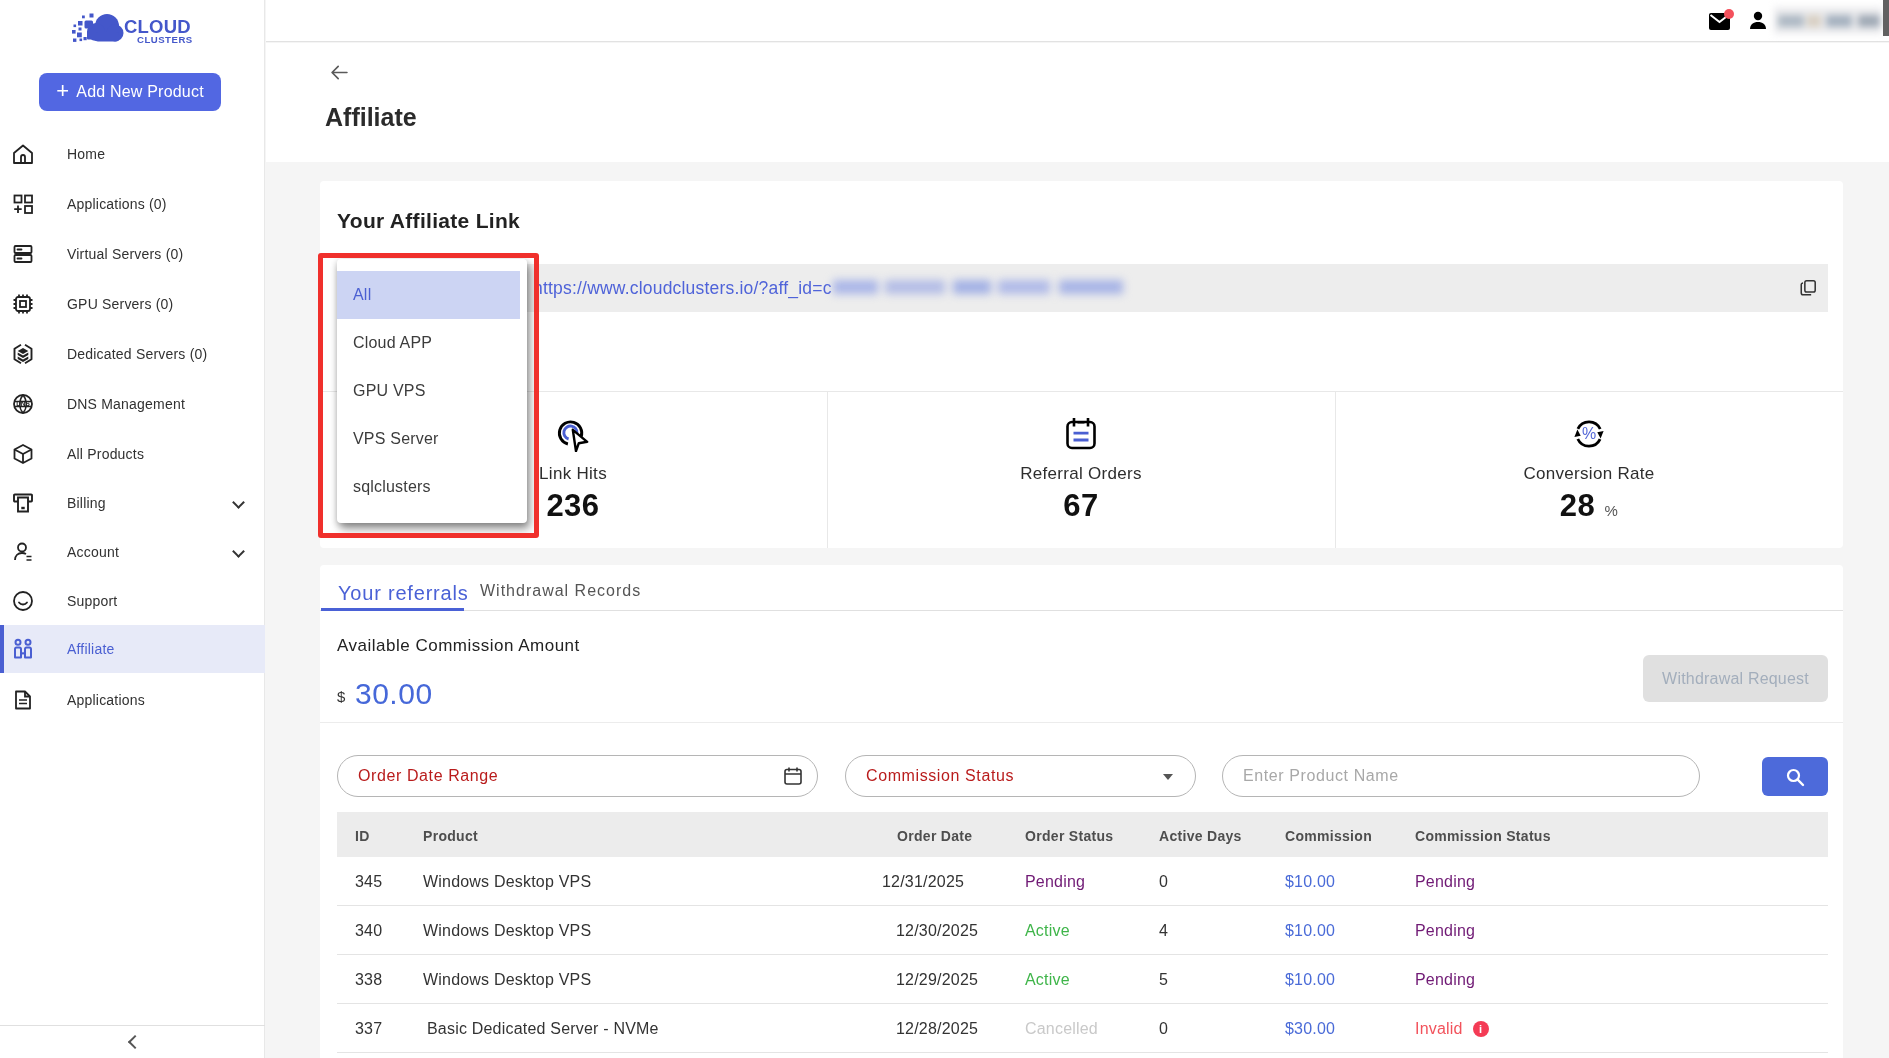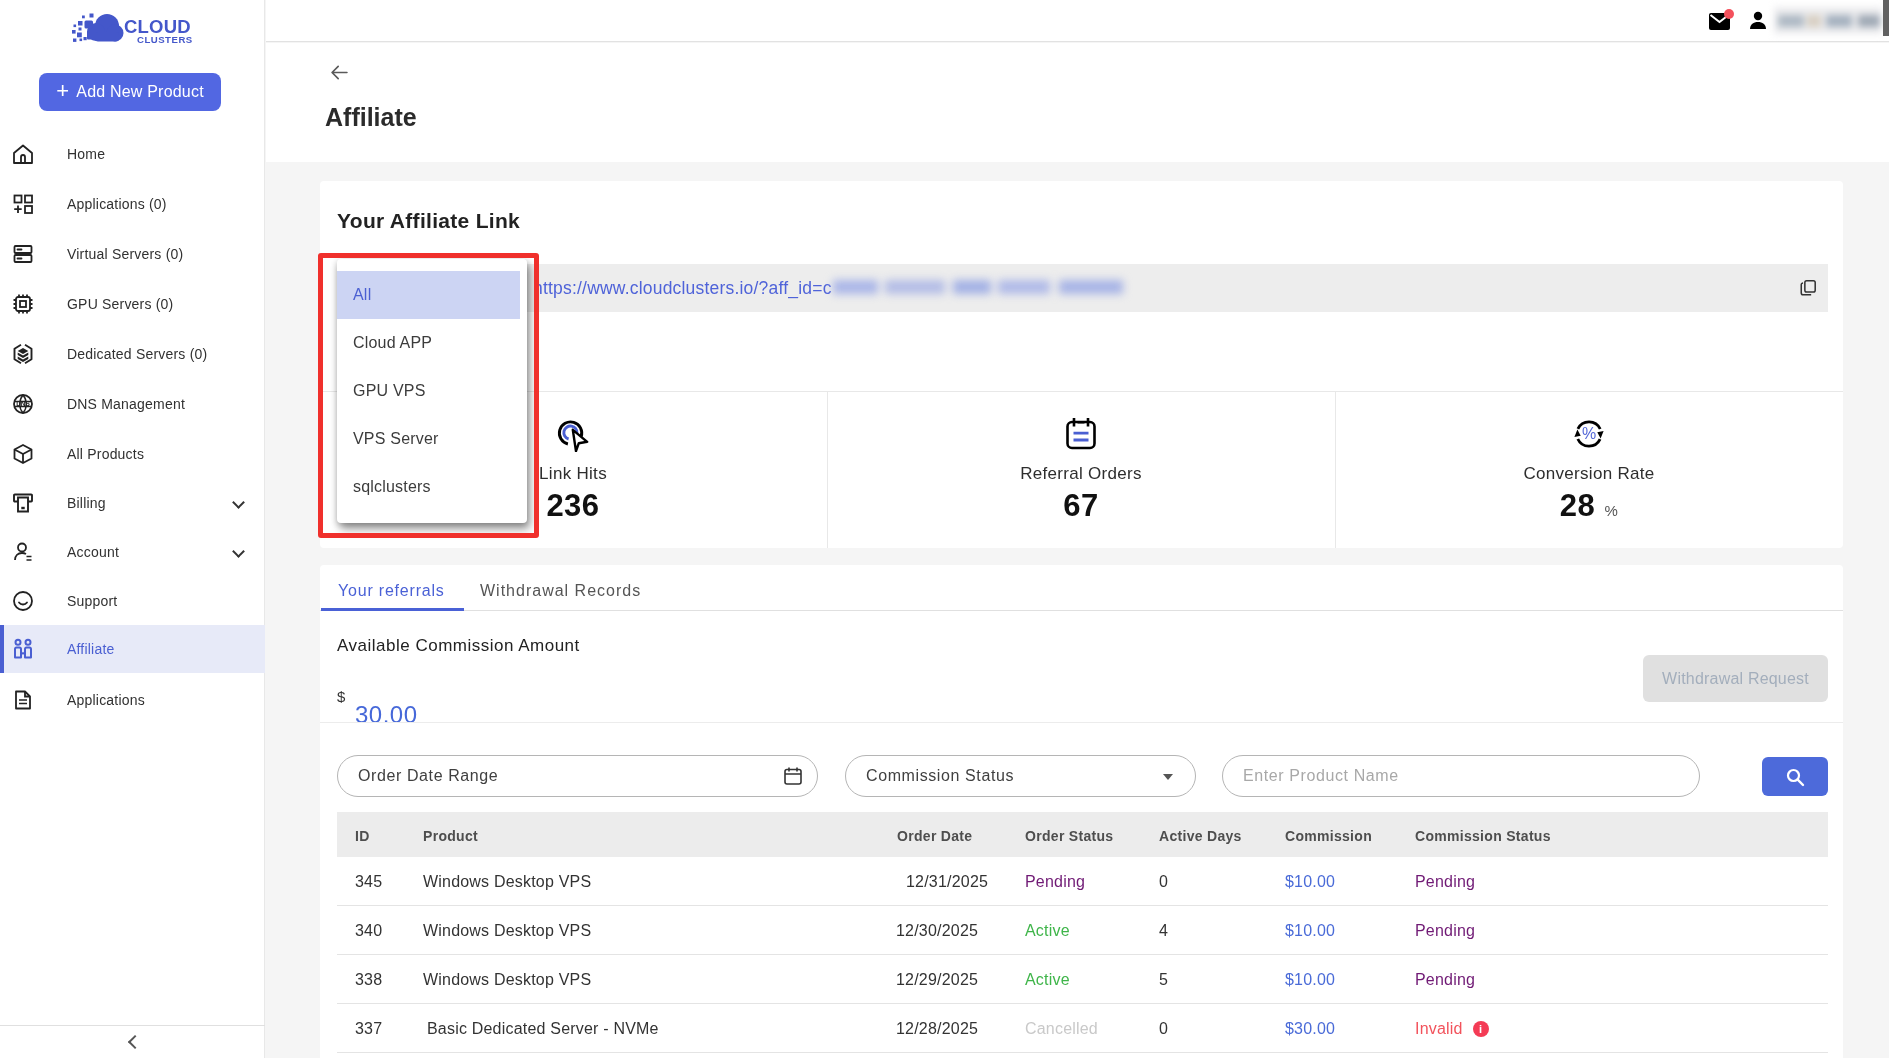--- a/index.html
+++ b/index.html
@@ -46,31 +46,31 @@
 
 
 #dropdown { position:absolute; left:337px; top:259px; width:190px; height:264px; background:#fff; border-radius:4px; box-shadow:3px 6px 10px rgba(0,0,0,0.38), 0 2px 6px rgba(0,0,0,0.22); z-index:8; padding-top:12px; }
 #dropdown .it { height:48px; display:flex; align-items:center; padding-left:16px; font-size:16px; color:#3c3c3c; letter-spacing:0.2px; }
 #dropdown .it.sel { background:#ccd4f3; color:#4a5fd2; margin-right:7px; }
 #redbox { position:absolute; left:318px; top:253px; width:221px; height:285px; border:5px solid #f0302c; border-radius:3px; z-index:9; }
 
 
 #card2 { position:absolute; left:320px; top:565px; width:1523px; height:493px; background:#fff; border-radius:4px 4px 0 0; }
 #tabline { position:absolute; left:320px; top:610px; width:1523px; height:1px; background:#e0e0e0; }
-#tab1 { position:absolute; left:338px; top:582px; font-size:16px; color:#4a61d6; letter-spacing:0.8px; }
+#tab1 { position:absolute; left:338px; top:582px; font-size:20px; color:#4a61d6; letter-spacing:0.8px; }
 #tab2 { position:absolute; left:480px; top:582px; font-size:16px; color:#555; letter-spacing:1px; }
 #tabu { position:absolute; left:321px; top:608px; width:143px; height:3px; background:#4a61d6; }
 #acalab { position:absolute; left:337px; top:636px; font-size:17px; color:#222; letter-spacing:0.5px; }
 #dollars { position:absolute; left:337px; top:688px; font-size:15px; color:#333; }
-#amount { position:absolute; left:355px; top:677px; font-size:24px; color:#4668d9; letter-spacing:0.5px;margin-top:24px; }
+#amount { position:absolute; left:355px; top:677px; font-size:30px; color:#4668d9; letter-spacing:0.5px; }
 #wdbtn { position:absolute; left:1643px; top:655px; width:185px; height:47px; background:#e0e0e0; border-radius:6px; color:#a3aebc; font-size:16px; display:flex; align-items:center; justify-content:center; letter-spacing:0.2px; }
 #filterline { position:absolute; left:320px; top:722px; width:1523px; height:1px; background:#ececec; }
 
 
-.pill { position:absolute; top:755px; height:42px; border:1px solid #b5b5b5; border-radius:21px; background:#fff; display:flex; align-items:center; padding-left:20px; font-size:16px; color:#404040; letter-spacing:0.6px; }
+.pill { position:absolute; top:755px; height:42px; border:1px solid #b5b5b5; border-radius:21px; background:#fff; display:flex; align-items:center; padding-left:20px; font-size:16px; color:#b91c1c; letter-spacing:0.6px; }
 #f1 { left:337px; width:481px; }
 #f2 { left:845px; width:351px; }
 #f3 { left:1222px; width:478px; color:#a8a8a8; }
 #f2 .caret { position:absolute; right:22px; top:18px; width:0; height:0; border-left:5px solid transparent; border-right:5px solid transparent; border-top:6px solid #555; }
 #calic { position:absolute; left:783px; top:766px; width:20px; height:20px; }
 #searchbtn { position:absolute; left:1762px; top:757px; width:66px; height:39px; background:#4d6ada; border-radius:6px; display:flex; align-items:center; justify-content:center; }
 
 
 #thead { position:absolute; left:337px; top:812px; width:1491px; height:45px; background:#ececec; }
 .th { position:absolute; top:16px; font-size:14px; font-weight:bold; color:#4e4e4e; letter-spacing:0.3px; }
@@ -356,21 +356,21 @@
   <span class="th" style="left:86px;">Product</span>
   <span class="th" style="left:560px;">Order Date</span>
   <span class="th" style="left:688px;">Order Status</span>
   <span class="th" style="left:822px;">Active Days</span>
   <span class="th" style="left:948px;">Commission</span>
   <span class="th" style="left:1078px;">Commission Status</span>
 </div>
 <div class="row" style="top:857px;">
   <span class="td" style="left:18px;">345</span>
   <span class="td" style="left:86px;">Windows Desktop VPS</span>
-  <span class="td" style="left:569px;">12/31/2025</span>
+  <span class="td" style="left:545px;">12/31/2025</span>
   <span class="td orange" style="left:688px;">Pending</span>
   <span class="td" style="left:822px;">0</span>
   <span class="td blue" style="left:948px;">$10.00</span>
   <span class="td orange" style="left:1078px;">Pending</span>
 </div>
 <div class="row" style="top:906px;">
   <span class="td" style="left:18px;">340</span>
   <span class="td" style="left:86px;">Windows Desktop VPS</span>
   <span class="td" style="left:559px;">12/30/2025</span>
   <span class="td green" style="left:688px;">Active</span>

